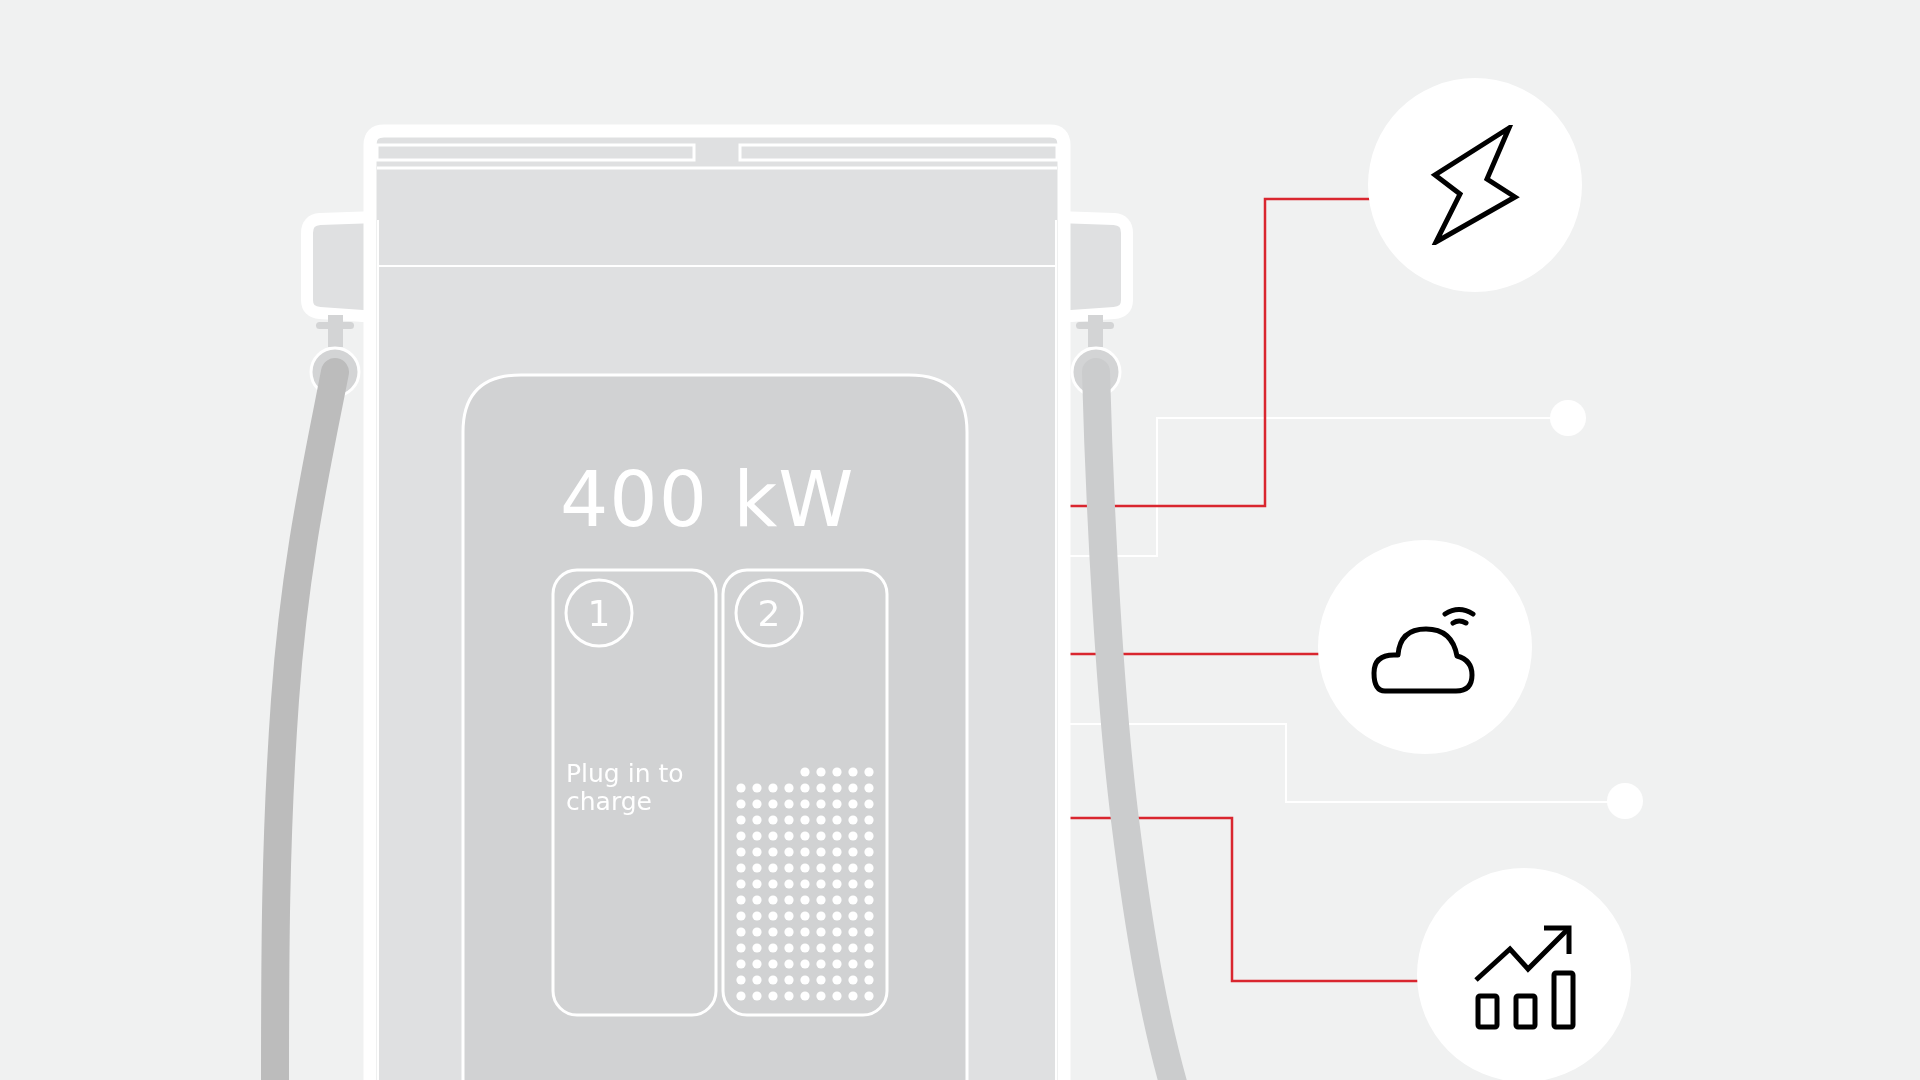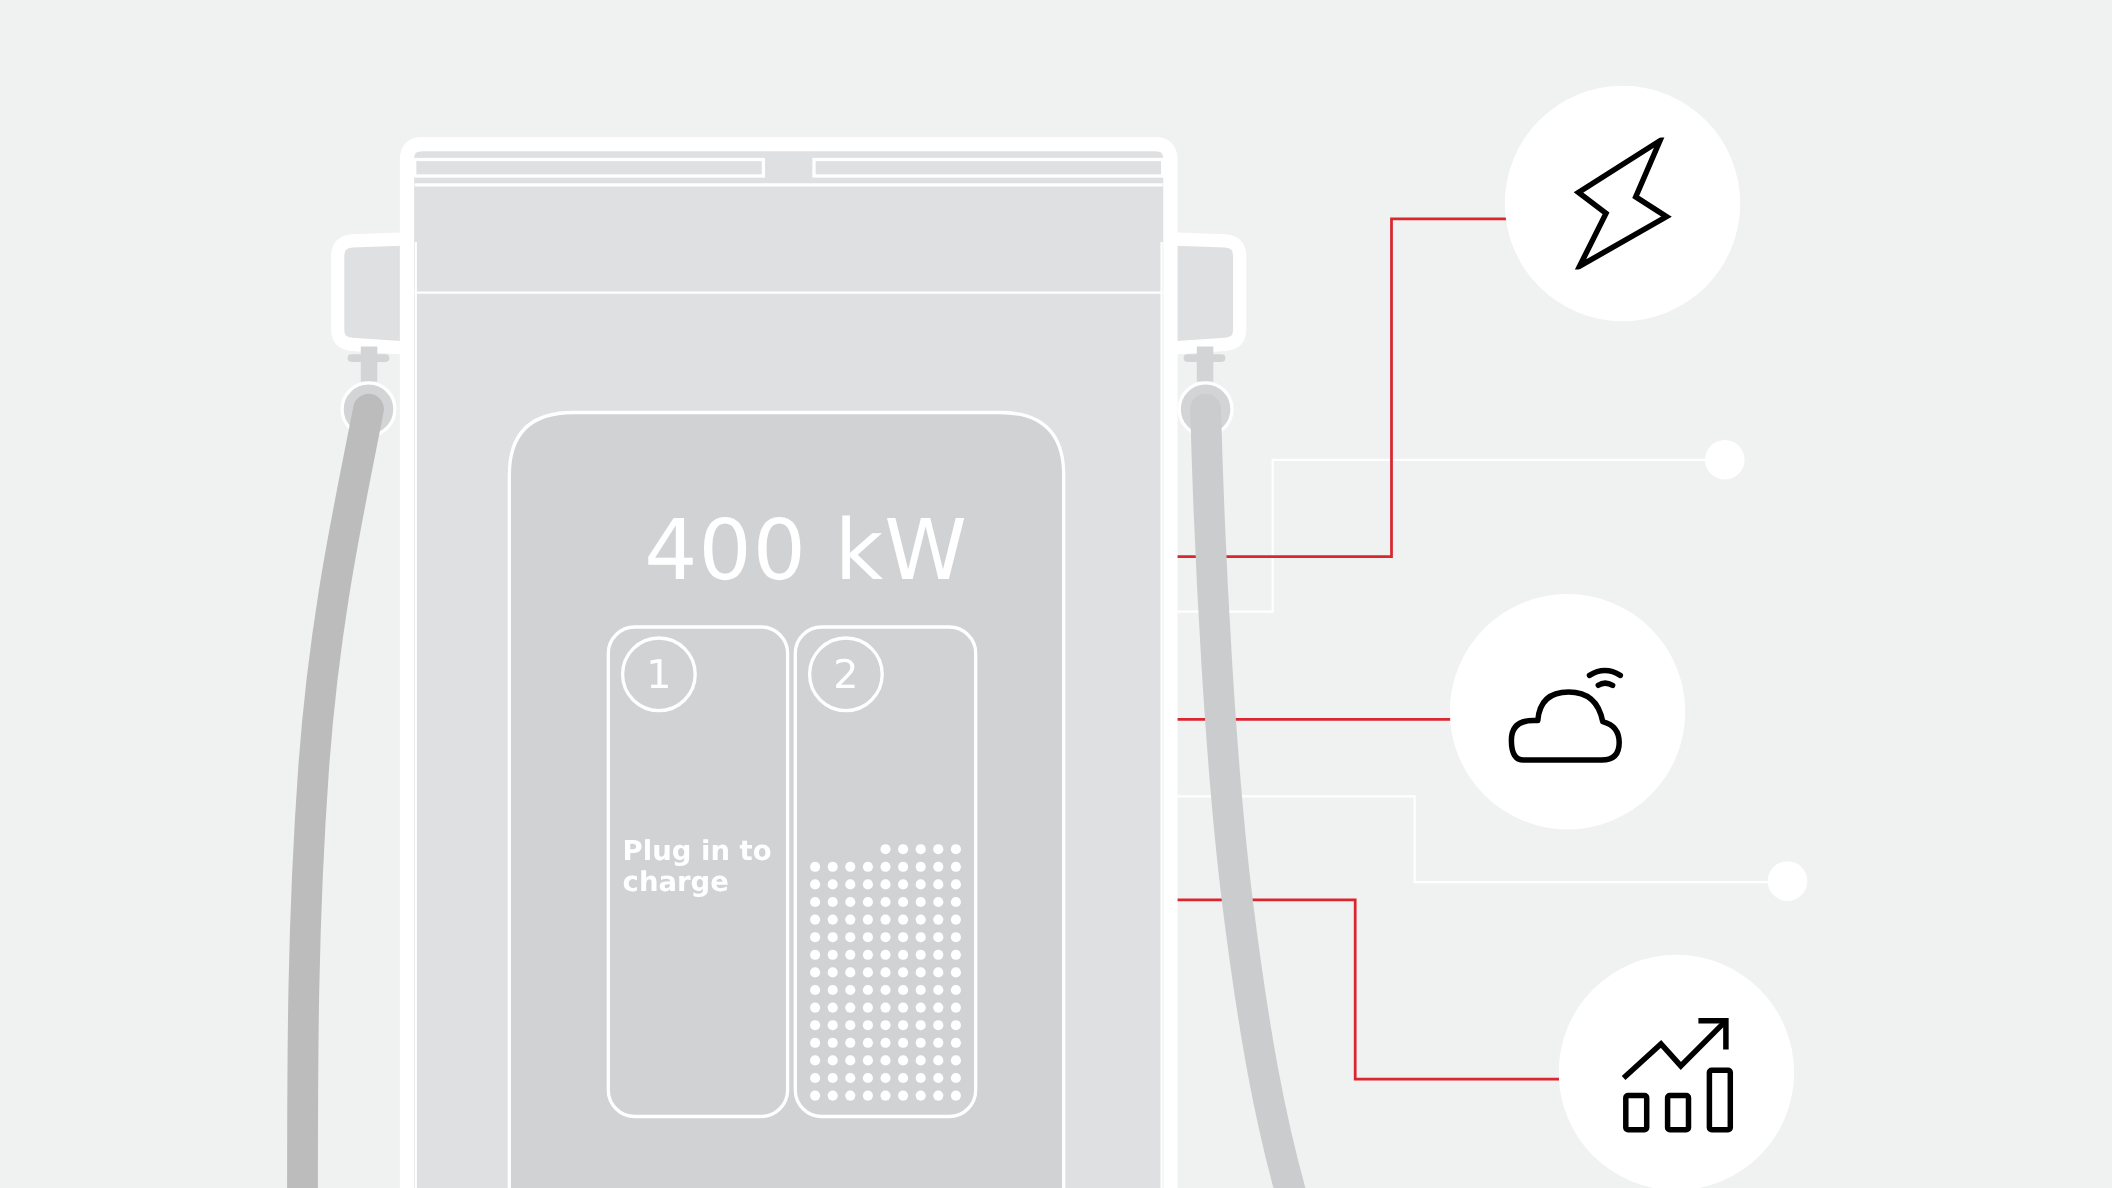--- a/index.html
+++ b/index.html
@@ -1,20 +1,20 @@
 <!DOCTYPE html>
 <html><head>
 <meta charset="utf-8">
 <style>
   html, body { margin:0; padding:0; }
   body { width:1920px; height:1080px; overflow:hidden; background:#f0f1f1; position:relative; font-family:"DejaVu Sans", "Liberation Sans", sans-serif; }
   svg.stage { position:absolute; left:0; top:0; }
-  .power-label { position:absolute; left:560px; top:462px; width:320px; text-align:right; color:#ffffff; font-size:76px; line-height:1; letter-spacing:1px; font-family:"DejaVu Sans", sans-serif; }
+  .power-label { position:absolute; left:560px; top:462px; width:320px; text-align:left; color:#ffffff; font-size:76px; line-height:1; letter-spacing:1px; font-family:"DejaVu Sans", sans-serif; }
   .num-label { position:absolute; width:60px; text-align:center; color:#ffffff; font-size:36px; line-height:1; }
-  .plug-text { position:absolute; left:566px; top:760px; width:150px; color:#ffffff; font-size:25px; line-height:28px;font-weight:bold; }
+  .plug-text { position:absolute; left:566px; top:760px; width:150px; color:#ffffff; font-size:25px; line-height:28px; }
   .icon-circle { position:absolute; width:214px; height:214px; border-radius:50%; background:#ffffff; display:flex; align-items:center; justify-content:center; }
   .dot-end { position:absolute; border-radius:50%; background:#ffffff; }
 </style>
 </head>
 <body>
 
 <svg class="stage" width="1920" height="1080" viewBox="0 0 1920 1080">
 
   <g fill="none">
     <polyline points="1070,556 1157,556 1157,418 1560,418" stroke="#ffffff" stroke-width="2"></polyline>

